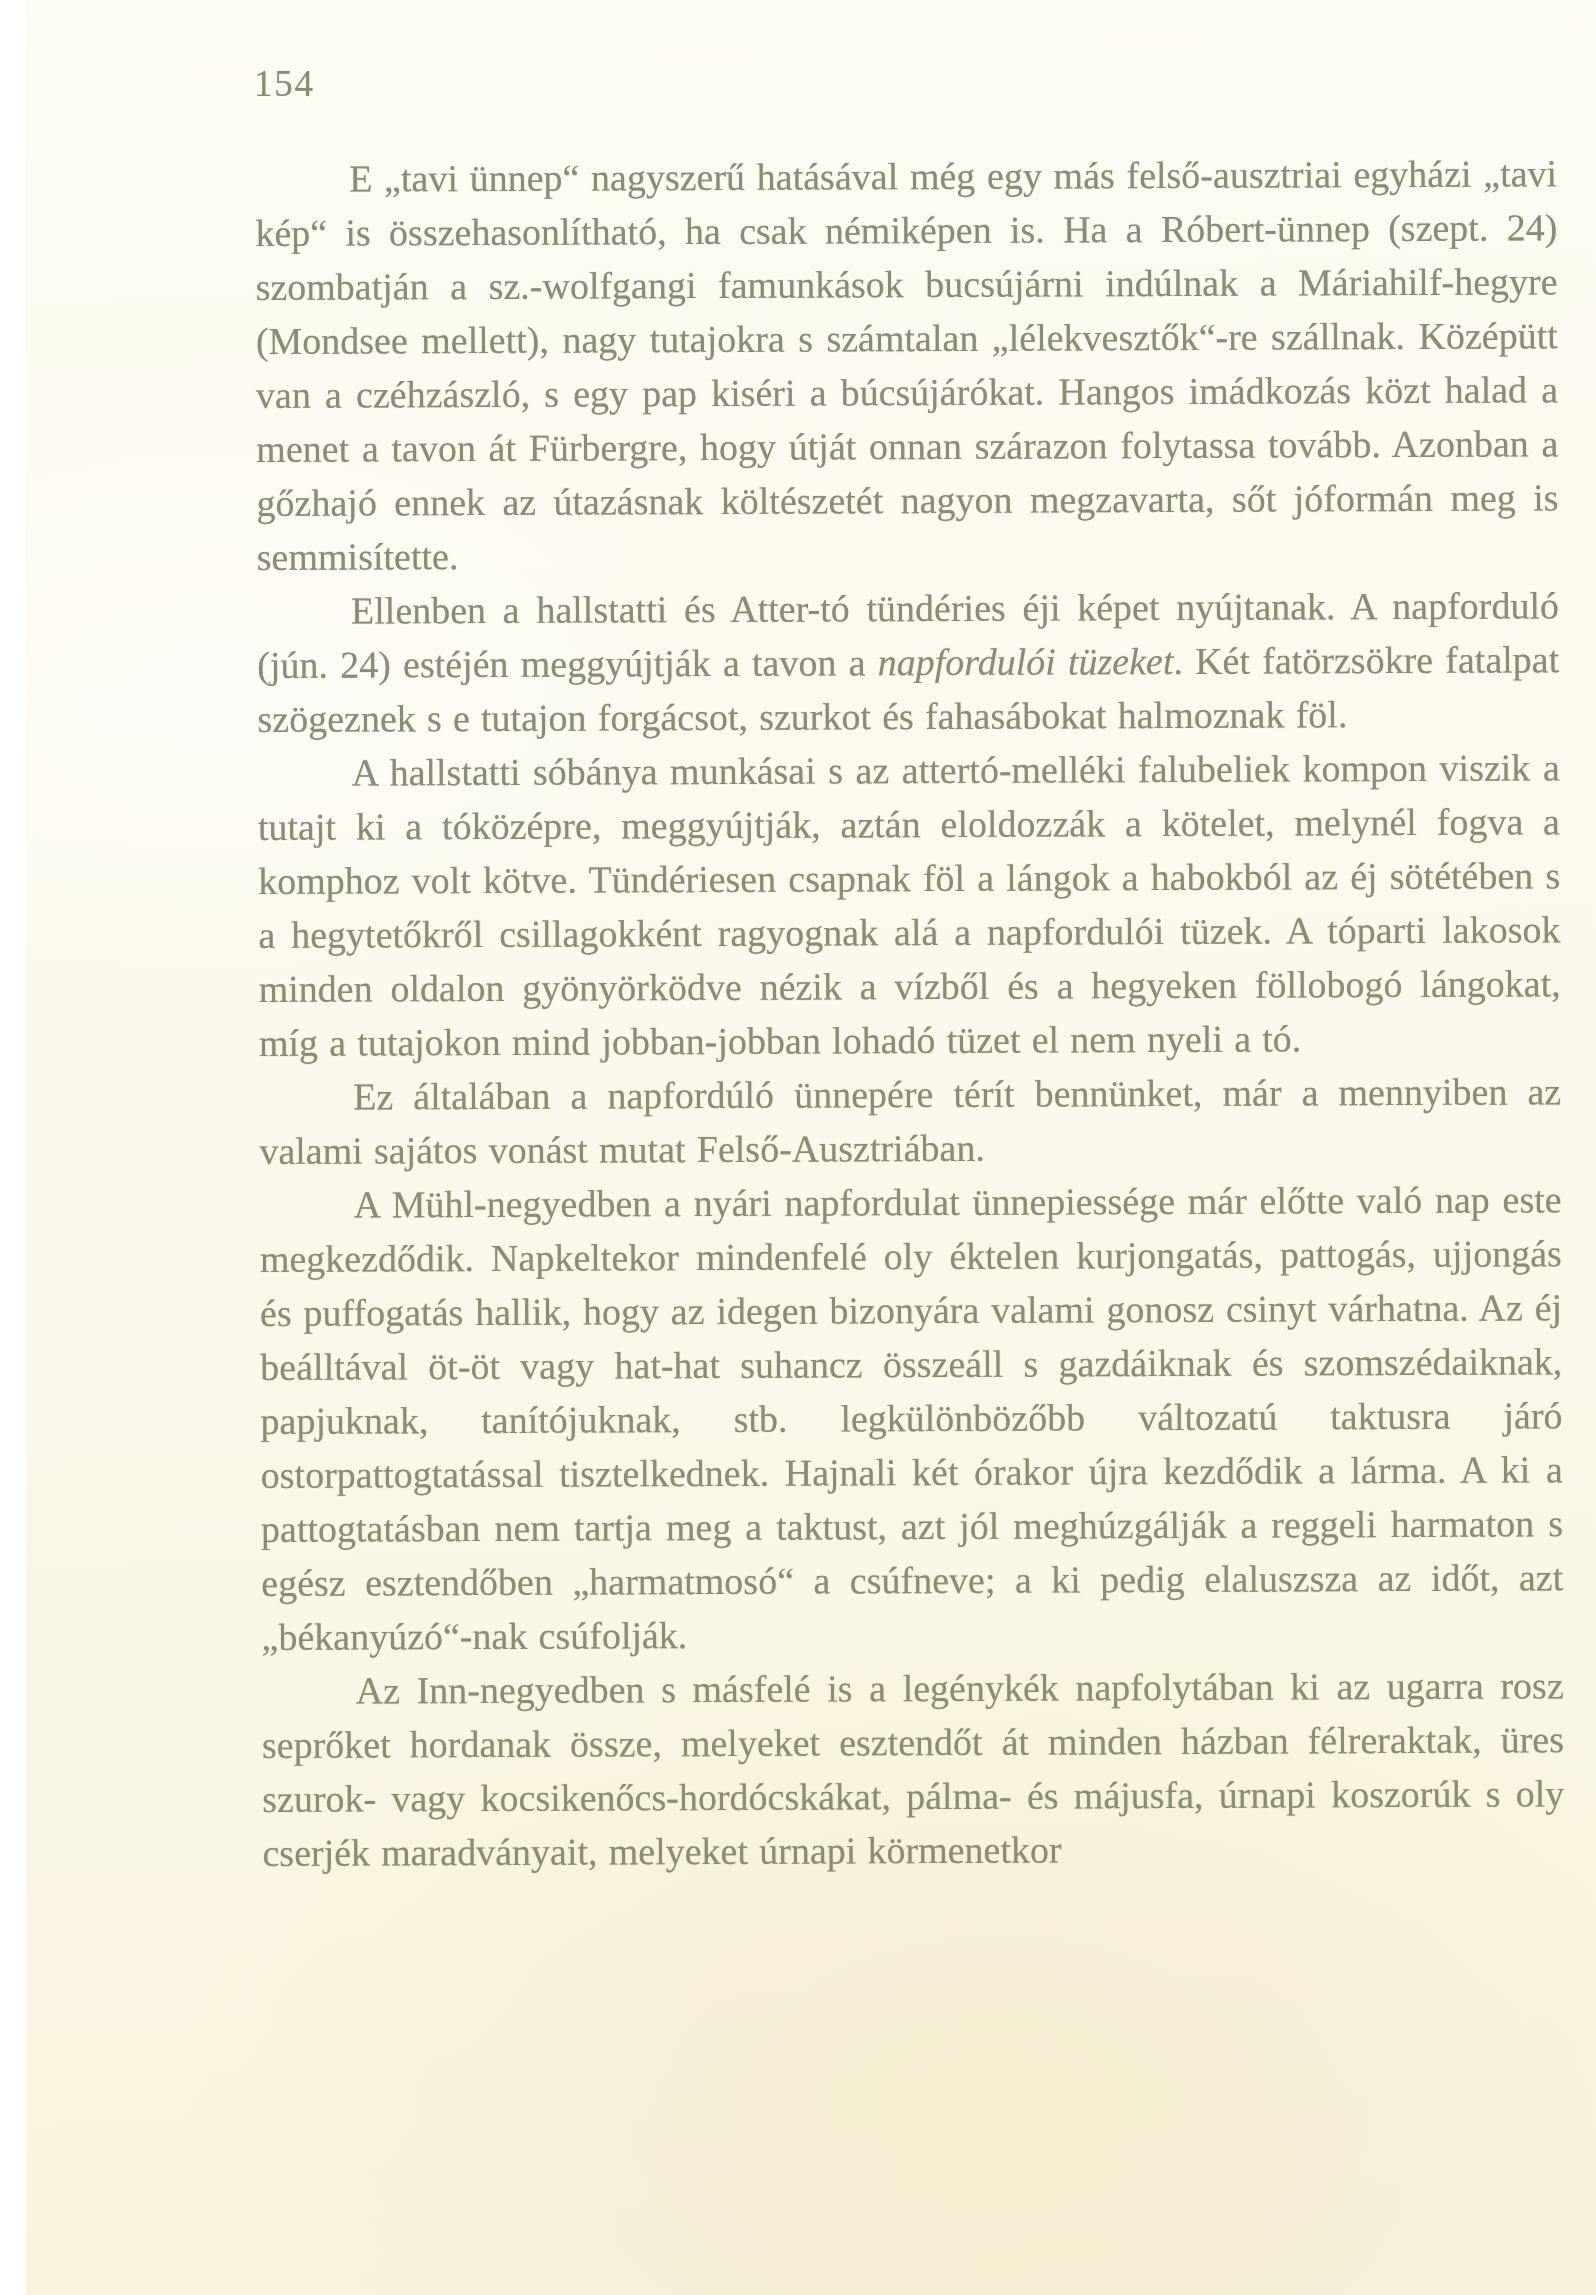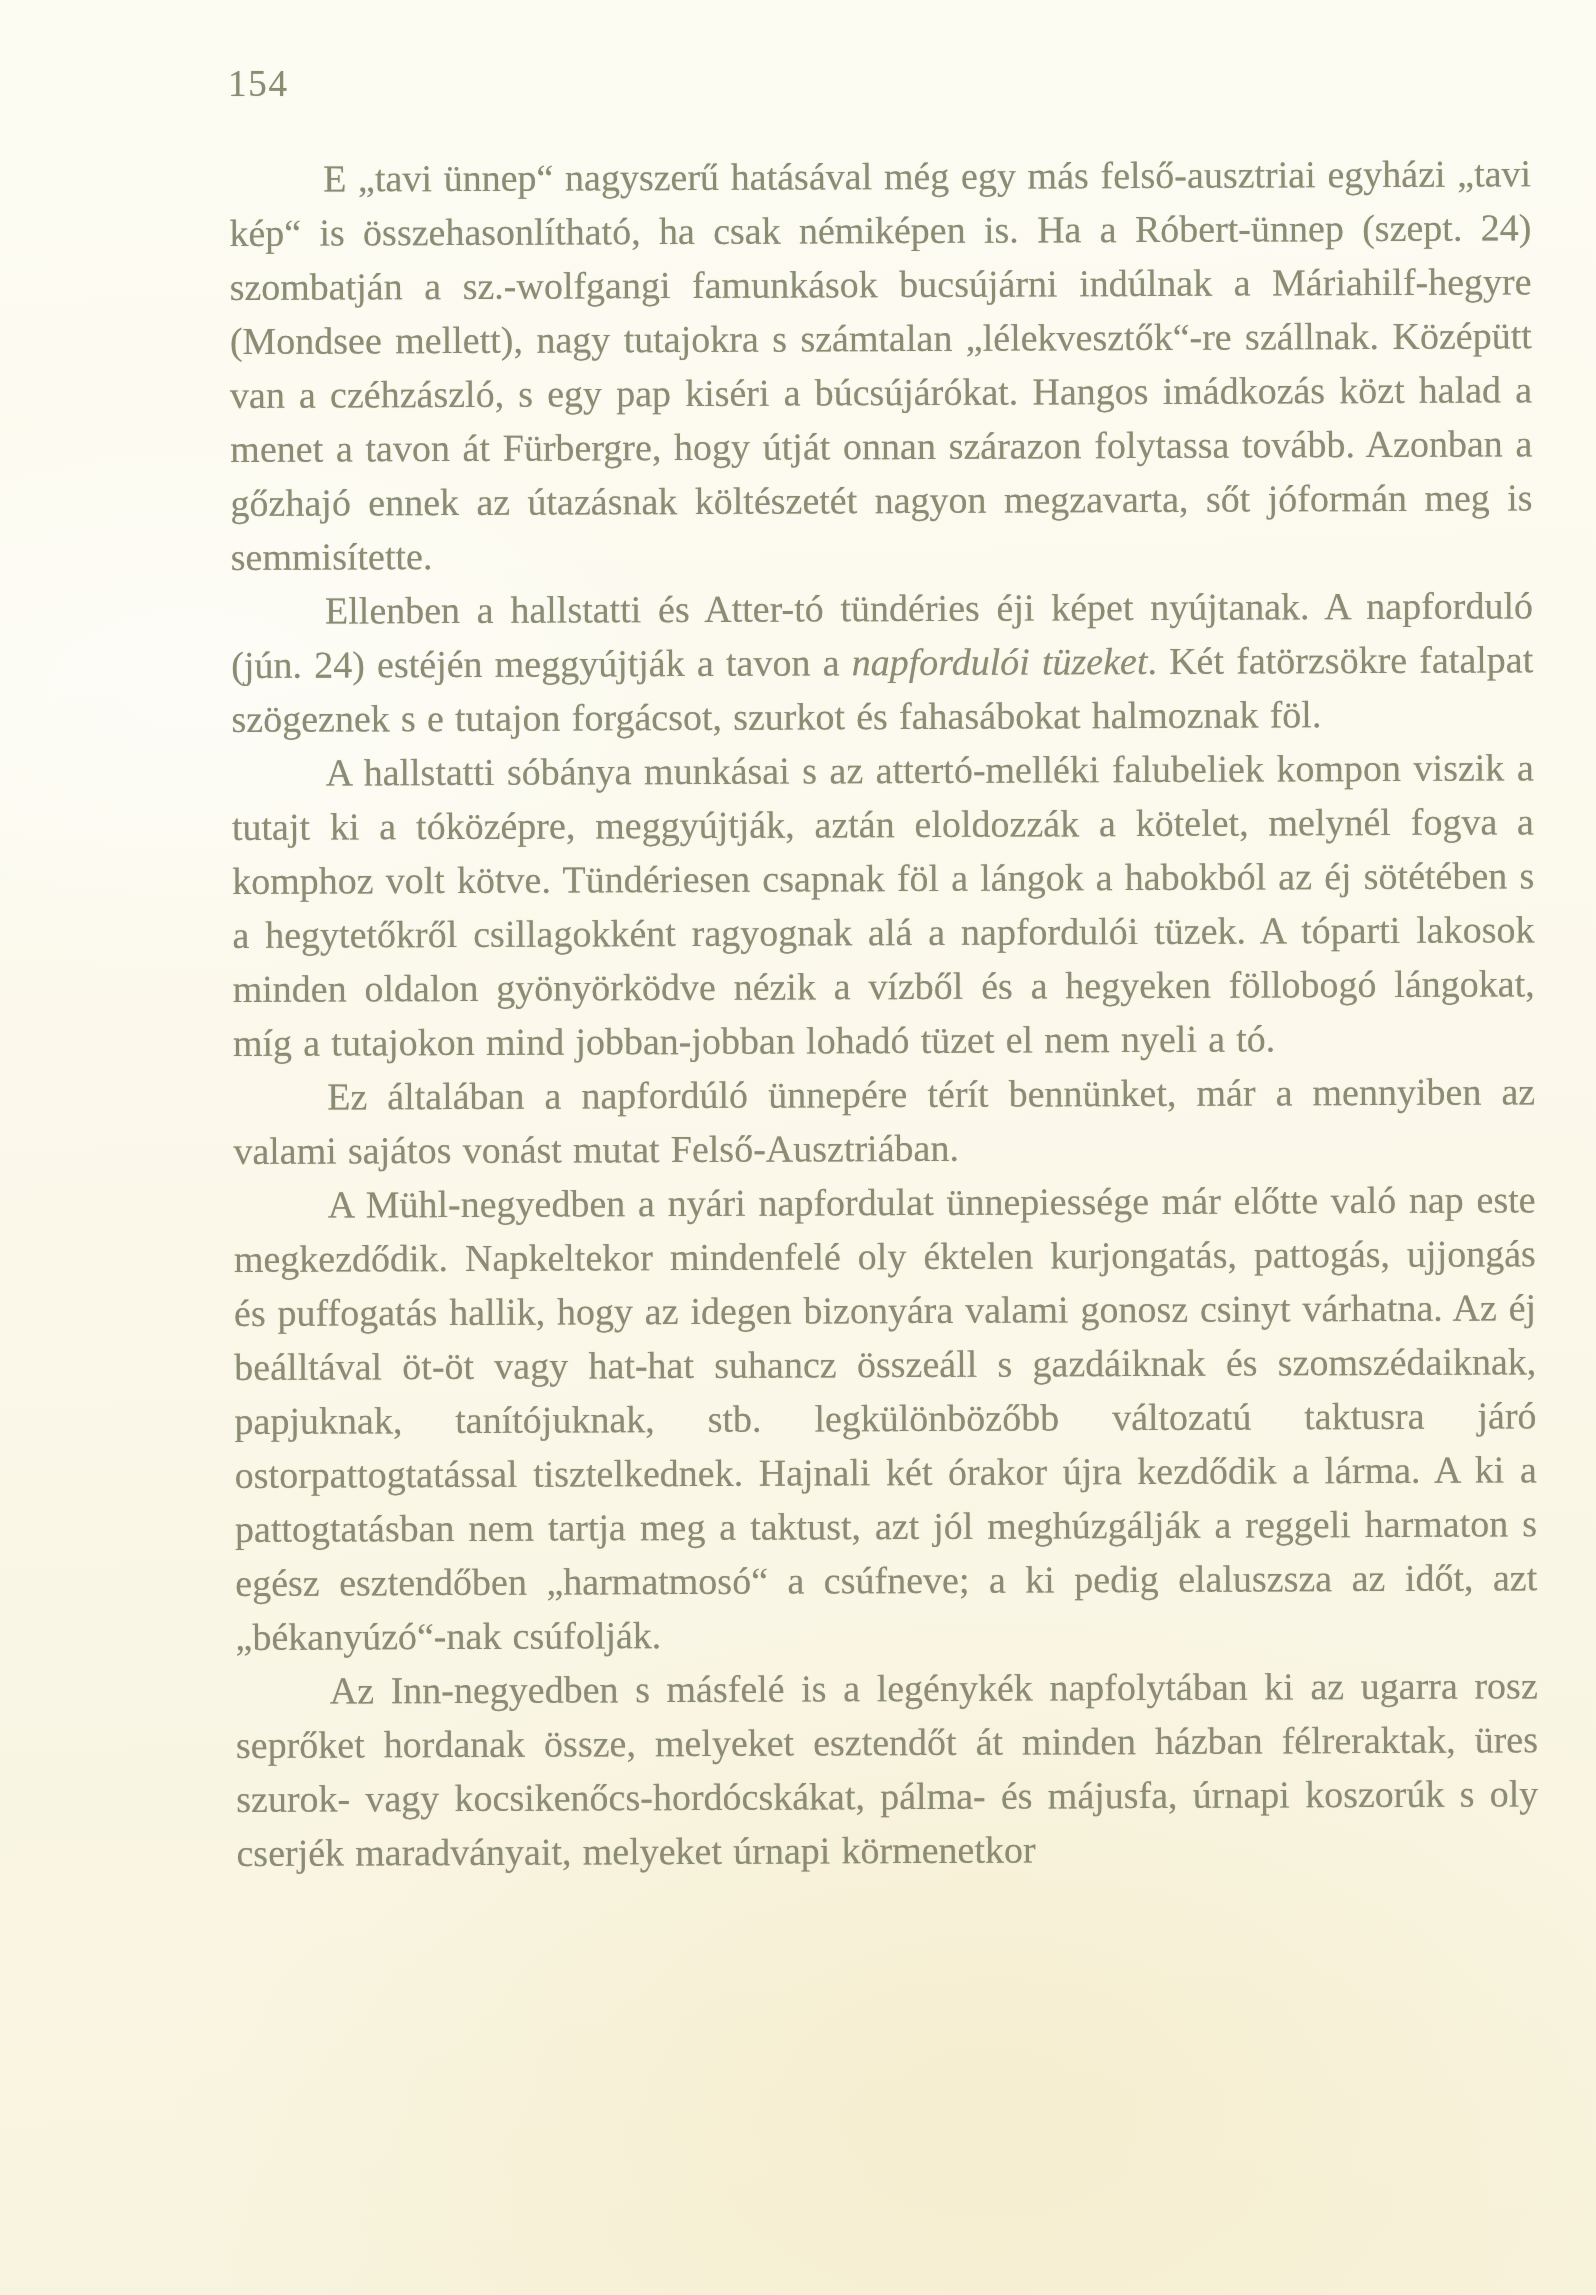--- a/index.html
+++ b/index.html
@@ -13,20 +13,21 @@
     overflow: hidden;
     font-family: "Liberation Serif", serif;
   }
   .page {
     position: absolute;
     inset: 0;
     background:
       radial-gradient(ellipse 1171px 753px at 62% 92%, rgba(243,233,195,0.55) 0%, rgba(243,233,195,0) 70%),
       radial-gradient(ellipse 753px 418px at 12% 30%, rgba(255,255,255,0.55) 0%, rgba(255,255,255,0) 70%),
       linear-gradient(178deg, var(--paper-top, #fdfcf3) 0%, var(--paper-mid, #fbf8ea) 55%, var(--paper-bottom, #f8f3dd) 100%);
+    margin-left: 26px;
   }
   .page-number {
     position: absolute;
     left: 228px;
     top: 64px;
     font-size: 37px;
     line-height: 40px;
     letter-spacing: 1.7px;
     color: var(--ink, #8b8c74);
     text-shadow: 0 0 1px rgba(130,131,106,0.5);

